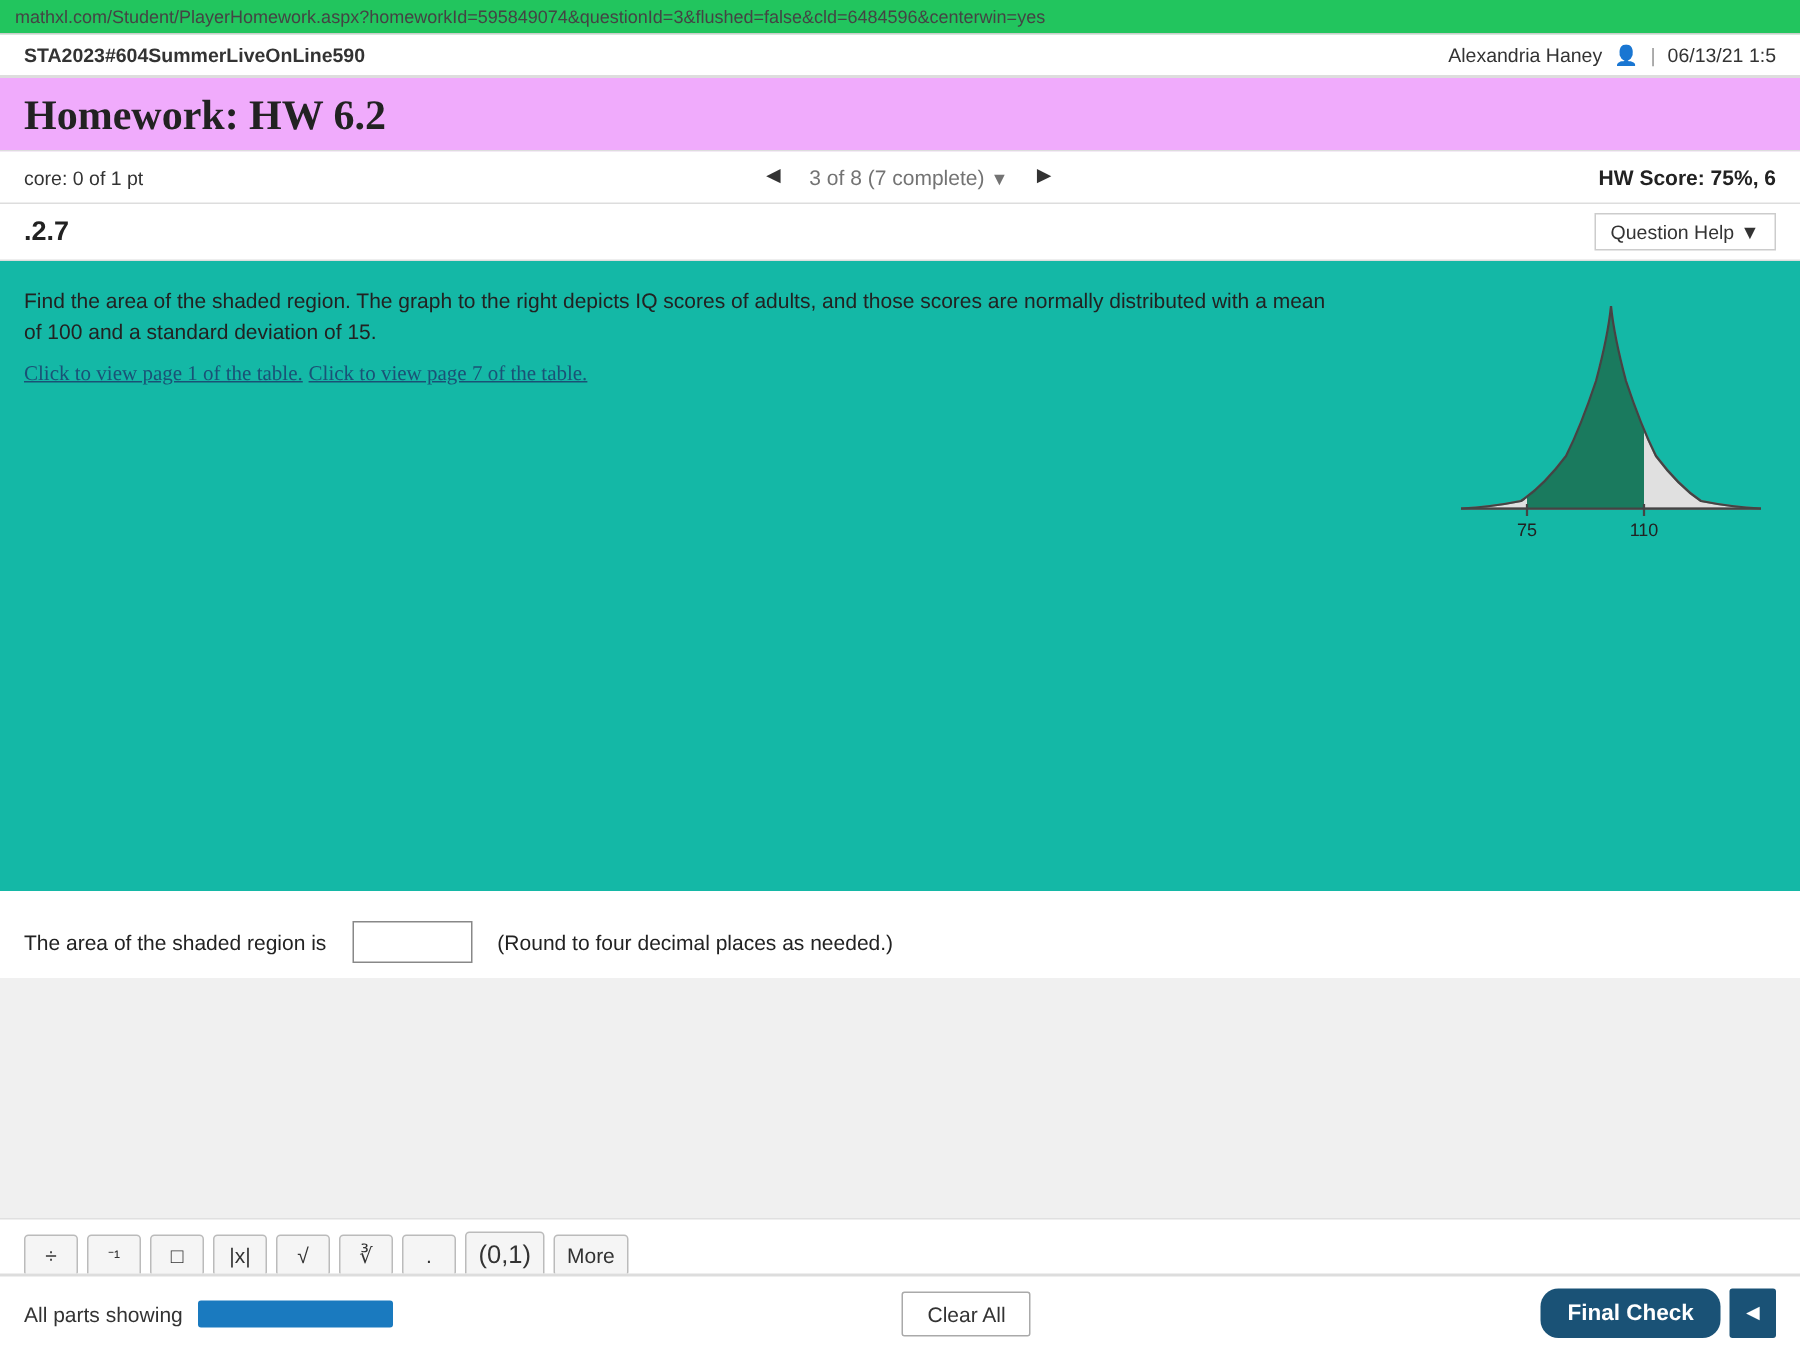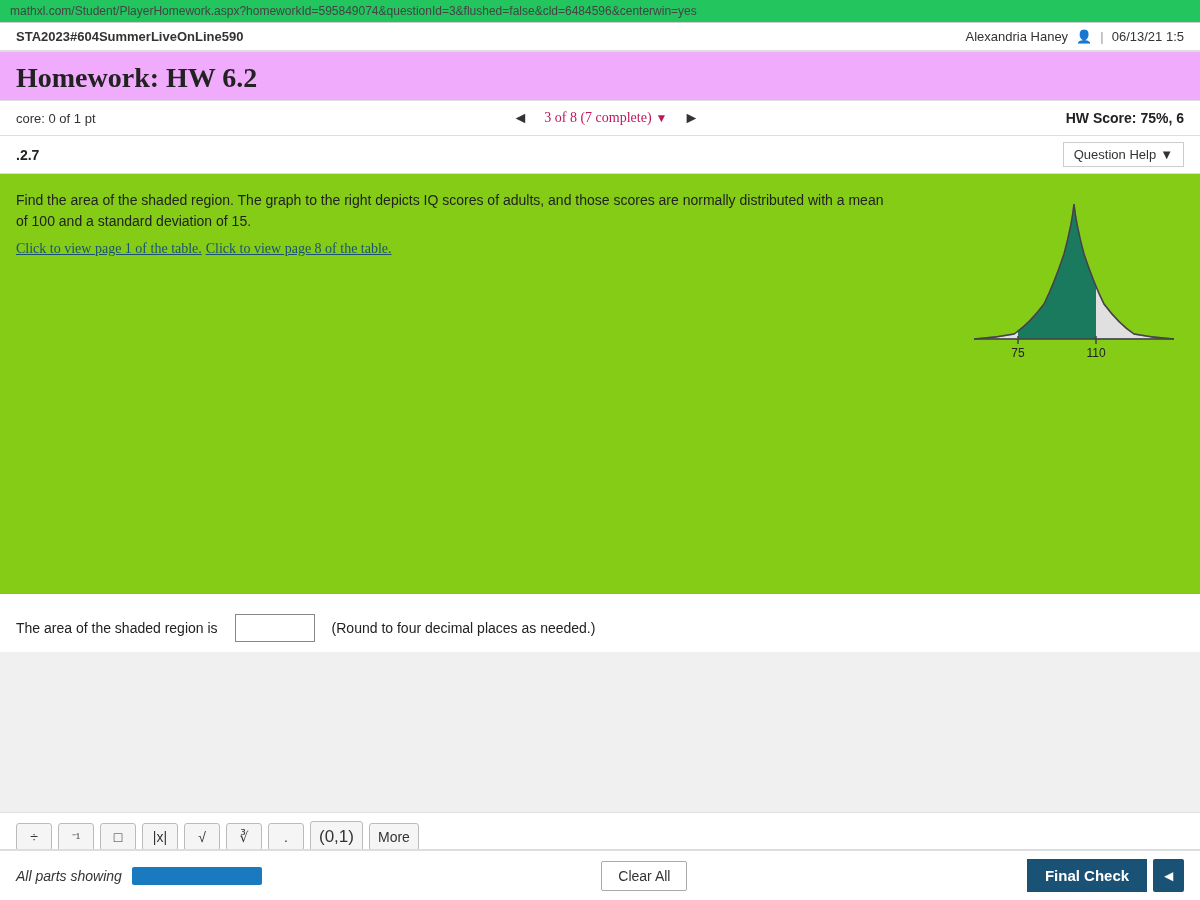--- a/index.html
+++ b/index.html
@@ -45,43 +45,43 @@
       display: flex;
       align-items: center;
       border-bottom: 1px solid #ddd;
     }
     .score-bar .score-label { font-size: 13px; color: #333; min-width: 130px; }
     .score-bar .nav-section { display: flex; align-items: center; gap: 10px; flex: 1; justify-content: center; }
     .score-bar .nav-section .nav-btn {
       background: none; border: none; cursor: pointer; font-size: 16px; color: #333; padding: 2px 6px;
     }
     .score-bar .nav-section .progress-dropdown {
-      display: flex; align-items: flex-end; gap: 4px; font-size: 14px; cursor: pointer; color: #be185d; font-family: Liberation Serif, serif;
+      display: flex; align-items: flex-end; gap: 4px; font-size: 14px; cursor: pointer; color: #737373;
     }
     .score-bar .nav-section .progress-dropdown .arrow-down { font-size: 12px; }
     .score-bar .hw-score { font-size: 14px; font-weight: bold; color: #222; }
 
     
     .question-header {
       background: #fff;
       padding: 6px 16px;
       display: flex;
       align-items: center;
       justify-content: space-between;
       border-bottom: 1px solid #ddd;
     }
-    .question-num { font-size: 14px; font-weight: bold; color: #222; }
+    .question-num { font-size: 18px; font-weight: bold; color: #222; }
     .question-help-btn {
       background: #fff; border: 1px solid #ccc; padding: 4px 10px; cursor: pointer;
       font-size: 13px; display: flex; align-items: center; gap: 4px; color: #333; justify-content: flex-end;
     }
 
     
     .main-content {
-      background: #84cc16;
+      background: #14b8a6;
       padding: 16px 8px 0 16px;
       position: relative;
       min-height: 420px;
     }
     .question-text { font-size: 14px; line-height: 1.5; color: #222; max-width: 870px; }
     .table-links { margin-top: 8px; font-size: 14px; }
     .table-links a { color: #1a5276; text-decoration: underline; cursor: pointer; font-family: Liberation Serif, serif; }
 
     
     .chart-container {
@@ -139,29 +139,29 @@
       left: 0;
       right: 0;
       background: #fff;
       border-top: 2px solid #ddd;
       padding: 8px 16px;
       display: flex;
       align-items: center;
       justify-content: space-between;
     }
     .bottom-bar .all-parts { font-size: 14px; color: #333; display: flex; align-items: center; gap: 10px; }
-    .bottom-bar .all-parts-label { font-weight: normal; font-style: italic; }
+    .bottom-bar .all-parts-label { font-weight: normal; }
     .answer-progress-bar { width: 130px; height: 18px; background: #1a7abf; border-radius: 2px; }
     .bottom-bar .clear-all-btn {
       background: #fff; border: 1px solid #aaa; padding: 6px 16px; cursor: pointer; font-size: 14px; color: #333; border-radius: 2px;
     }
     .bottom-bar .right-actions { display: flex; align-items: center; gap: 4px; }
     .final-check-btn {
       background: #1a5276; color: #fff; border: none; padding: 8px 18px;
-      cursor: pointer; font-size: 15px; font-weight: bold; border-radius: 0;
+      cursor: pointer; font-size: 15px; font-weight: bold; border-radius: 12px;
     }
     .bottom-chevron-btn {
       background: #1a5276; color: #fff; border: none; padding: 8px 8px;
       cursor: pointer; font-size: 15px; border-radius: 2px; margin-left: 2px;
     }
 
     
     .instruction-text {
       background: #fff;
       padding: 4px 16px 8px 16px;
@@ -212,21 +212,21 @@
     <span>Question Help</span>
     <span>▼</span>
   </button>
 </div>
 
 <div class="main-content">
   <div class="question-text">Find the area of the shaded region. The graph to the right depicts IQ scores of adults, and those scores are normally distributed with a mean of 100 and a standard deviation of 15.</div>
   <div class="table-links">
     <a>Click to view page 1 of the table.</a>
     <span> </span>
-    <a>Click to view page 8 of the table.</a>
+    <a>Click to view page 7 of the table.</a>
   </div>
 
   <div class="chart-container">
     <svg width="220" height="180" viewBox="0 0 220 180" xmlns="http://www.w3.org/2000/svg">
 
       <defs>
         <clipPath id="shade-clip">
 
           <rect x="54" y="0" width="78" height="180"></rect>
         </clipPath>

